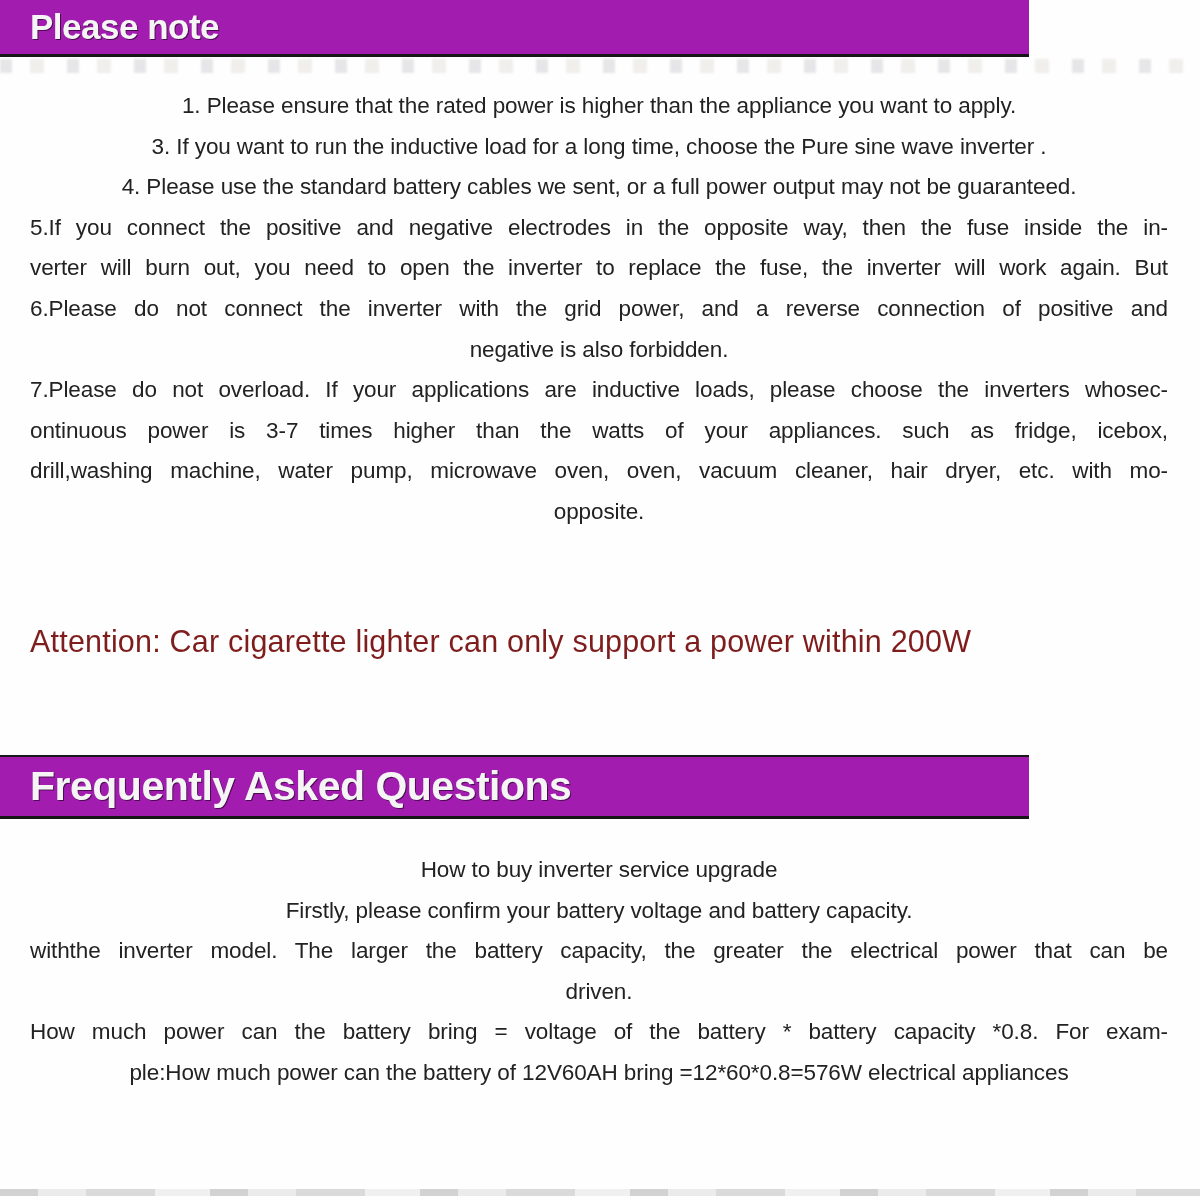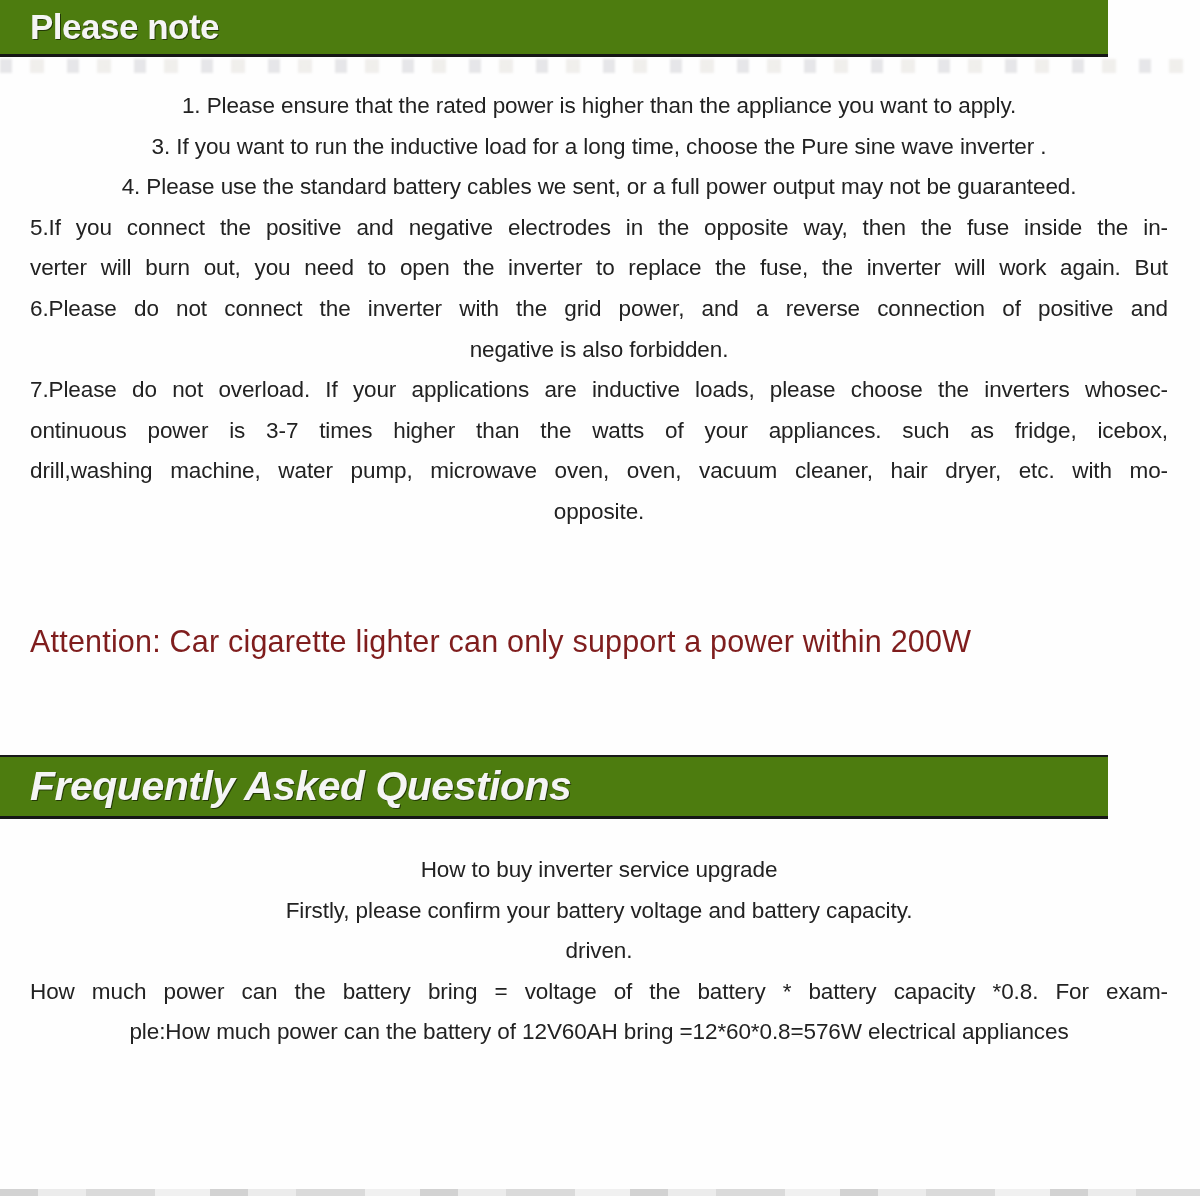--- a/index.html
+++ b/index.html
@@ -4,28 +4,28 @@
 <style>
   html,body{margin:0;padding:0;}
   body{
     width:1200px;height:1200px;position:relative;overflow:hidden;
     background:#fefefe;
     font-family:"Liberation Sans","DejaVu Sans",sans-serif;
     color:#222222;
   }
   
   .bar{
-    position:absolute;left:0;width:1108px;
-    background:#4d7c0f;
+    position:absolute;left:0;width:1029px;
+    background:#a21caf;
     border-top:2px solid #191919;
     border-bottom:3px solid #161616;
     box-sizing:border-box;
   }
   .bar1{top:0;height:57px;border-top:none;}
-  .bar2{top:755px;height:64px;font-style:italic;}
+  .bar2{top:755px;height:64px;}
   .bar .bar-title{
     color:#f5f5f5;font-weight:bold;letter-spacing:-0.5px;
     padding-left:30px;white-space:nowrap;
     text-shadow:1px 1px 0 rgba(0,0,0,.55);
   }
   .bar1 .bar-title{font-size:35px;line-height:53px;}
   .bar2 .bar-title{font-size:41px;line-height:59px;}
 
   
   .ghost-strip{
@@ -86,18 +86,19 @@
 
 <div class="attention">Attention: Car cigarette lighter can only support a power within 200W</div>
 
 <div class="bar bar2">
   <div class="bar-title">Frequently Asked Questions</div>
 </div>
 
 <div class="textblock faq-block">
   <div class="line">How to buy inverter service upgrade</div>
   <div class="line">Firstly, please confirm your battery voltage and battery capacity.</div>
+  <div class="line j">withthe inverter model. The larger the battery capacity, the greater the electrical power that can be</div>
   <div class="line">driven.</div>
   <div class="line j">How much power can the battery bring = voltage of the battery * battery capacity *0.8. For exam-</div>
   <div class="line">ple:How much power can the battery of 12V60AH bring =12*60*0.8=576W electrical appliances</div>
 </div>
 
 <div class="bottom-strip"></div>
 
 </body></html>

